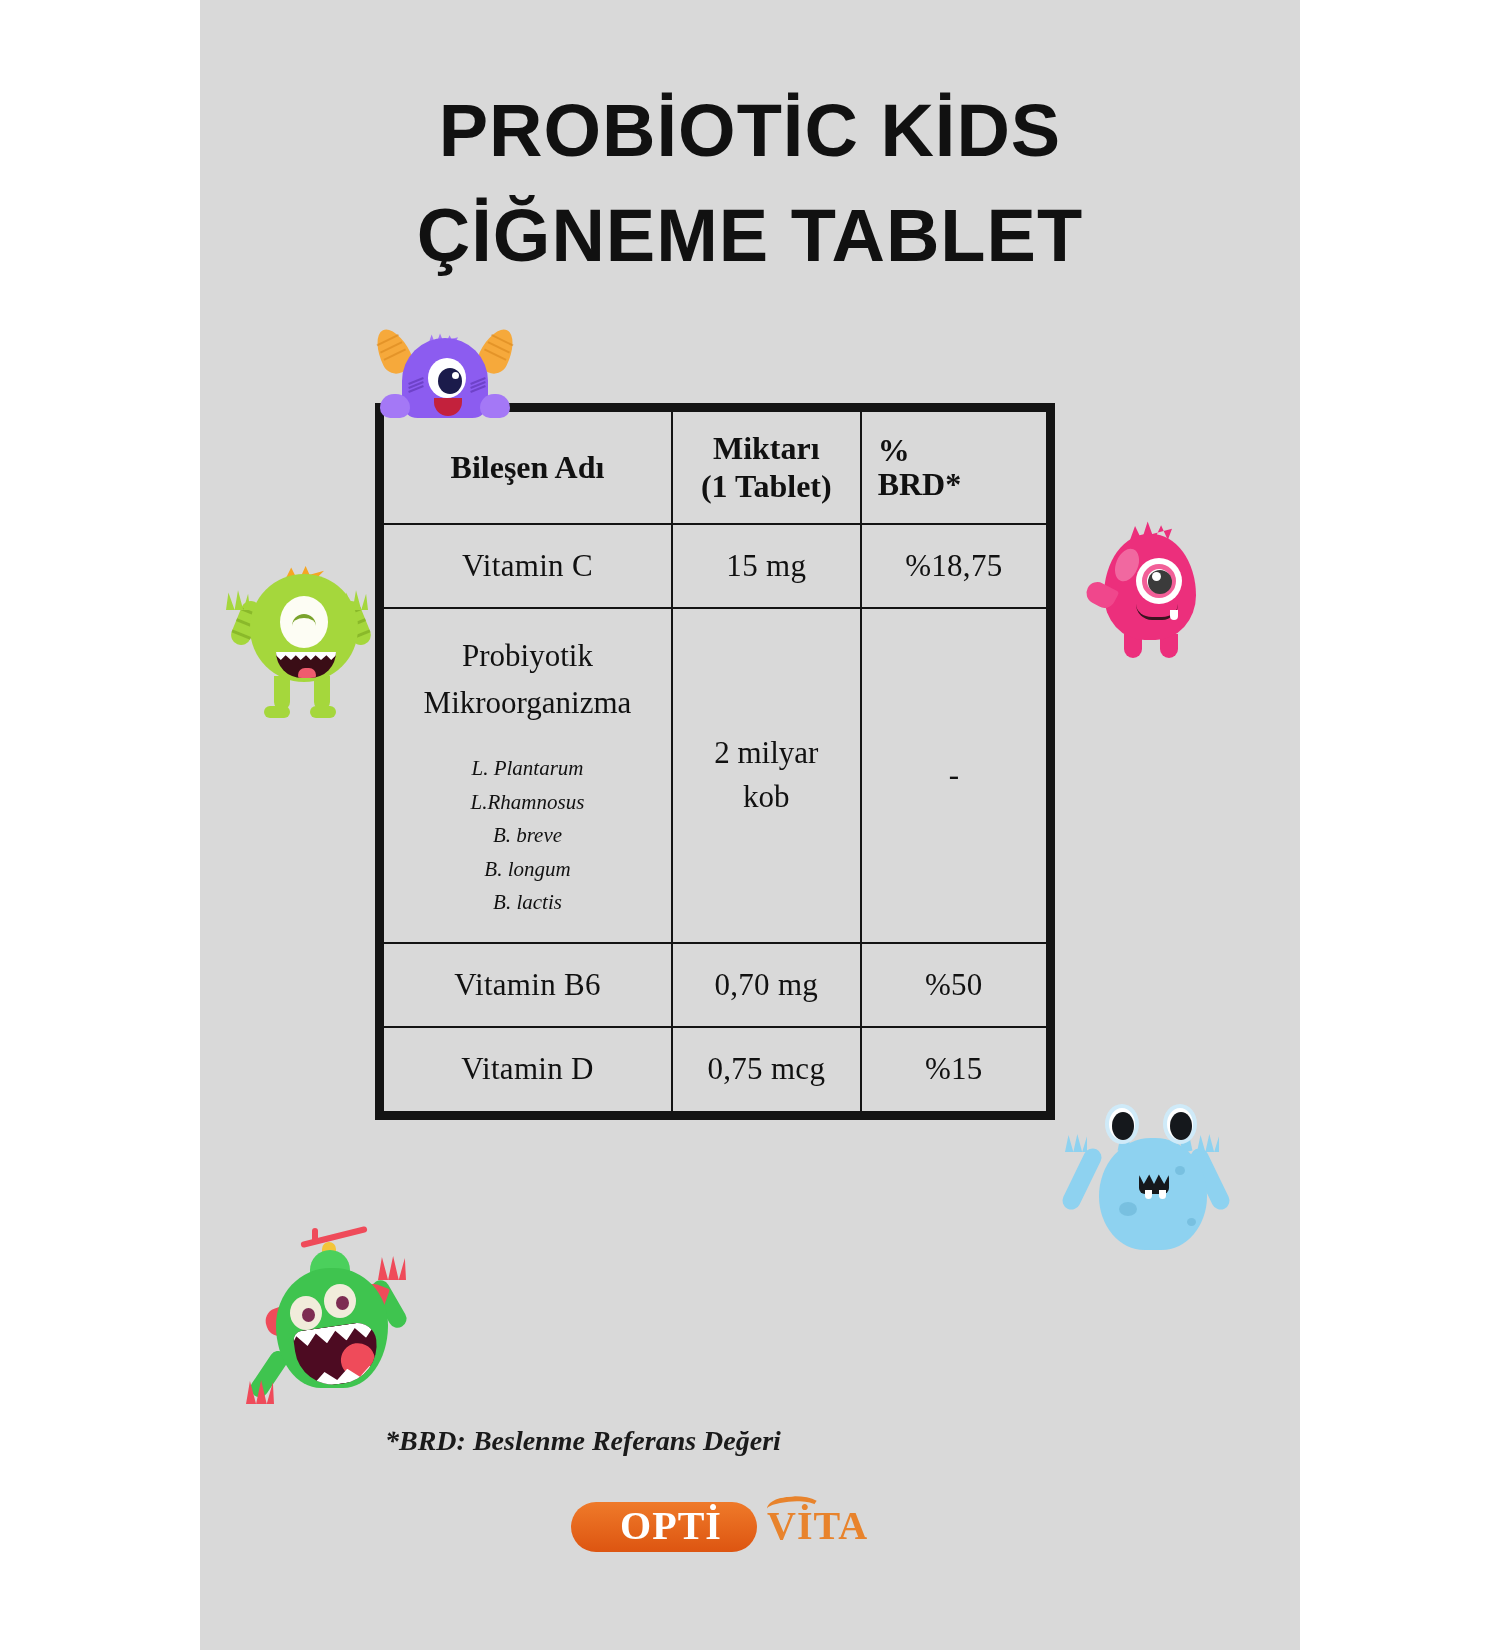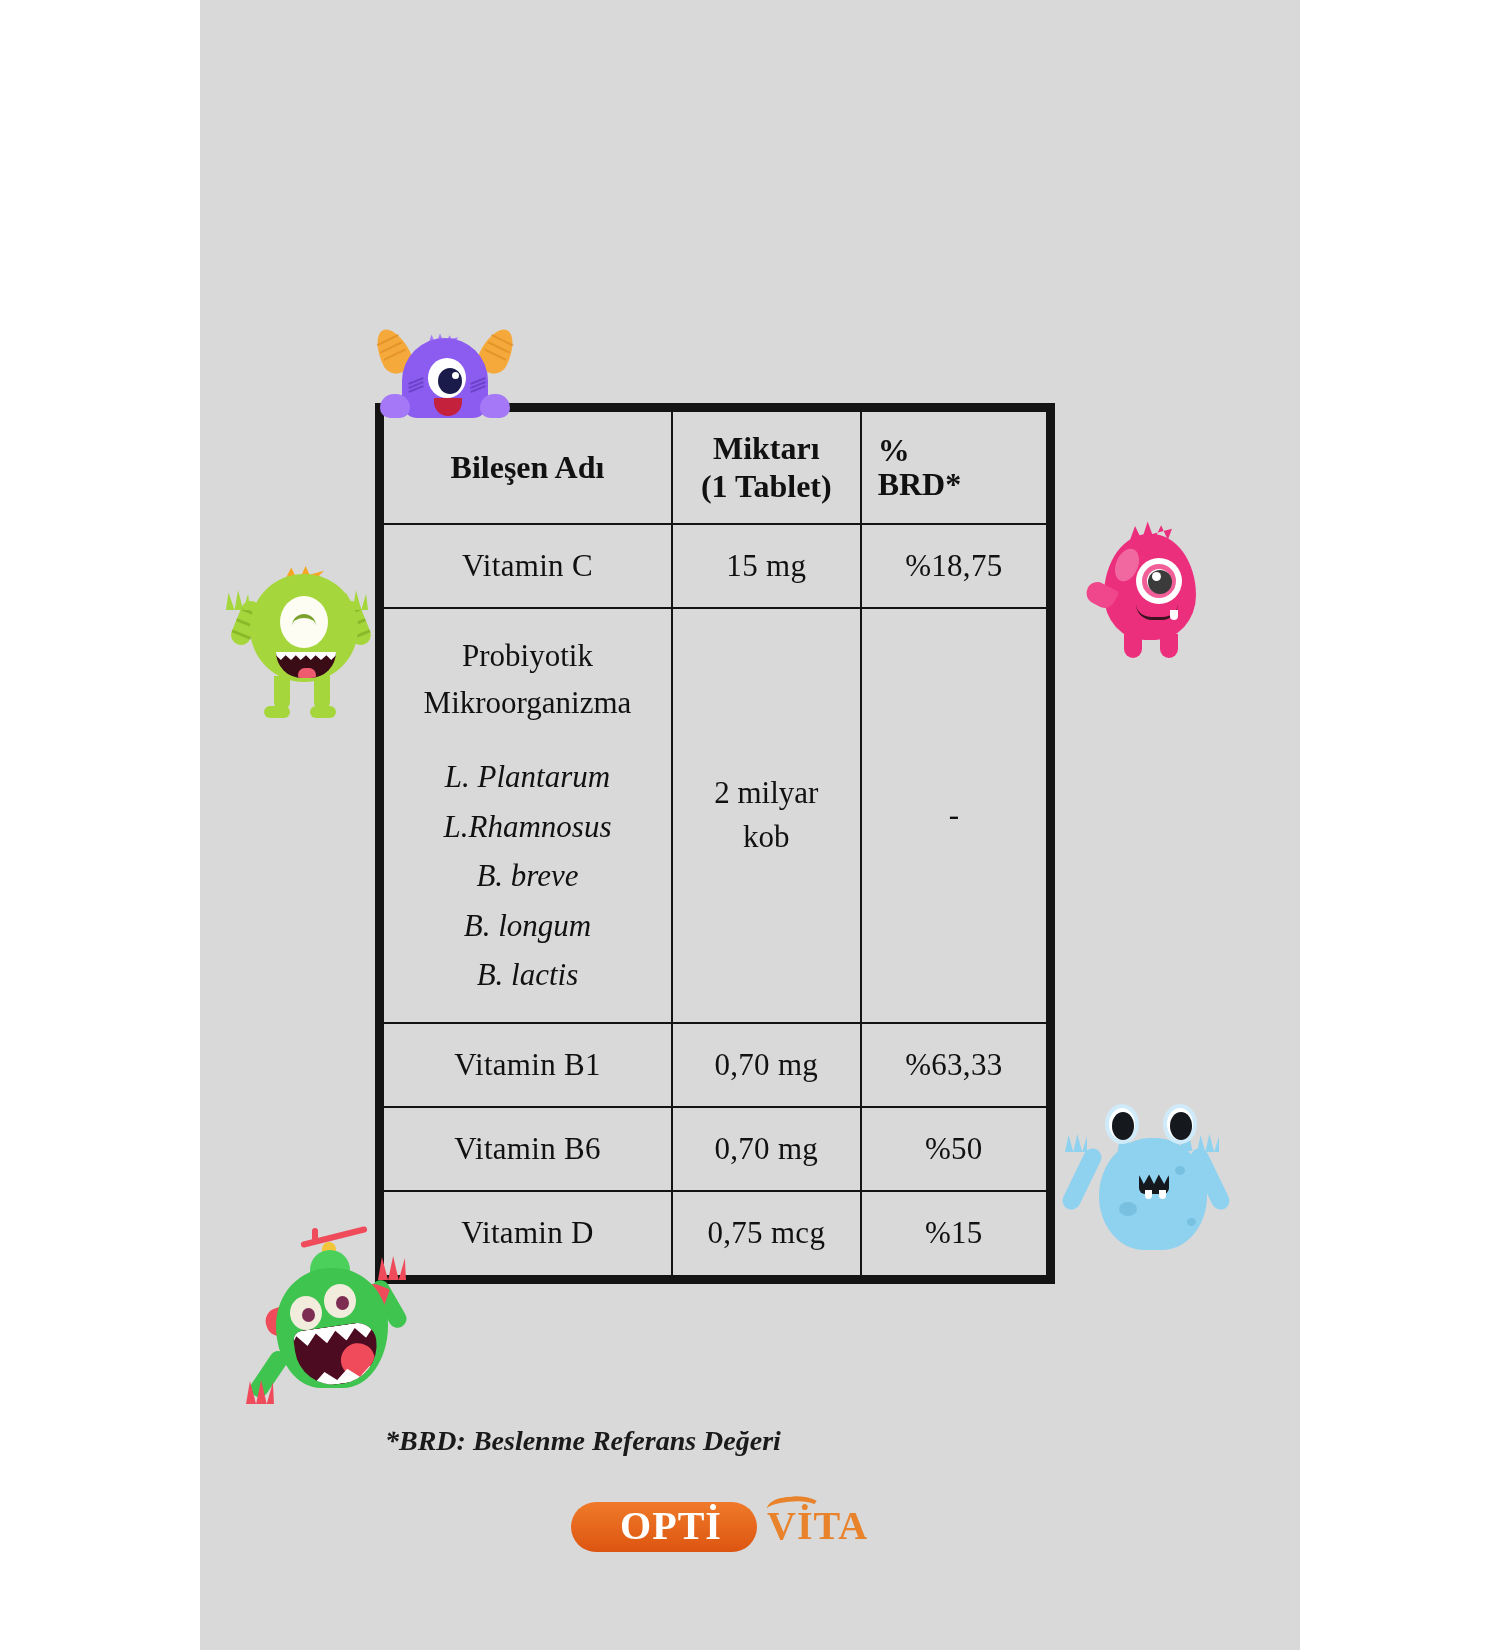--- a/index.html
+++ b/index.html
@@ -95,21 +95,21 @@
   .probio-cell {
     font-size: 31px;
     line-height: 1.5;
     padding: 24px 6px 22px;
   }
   .probio-title { display: block; }
   .probio-gap { display: block; height: 26px; }
   .probio-sp {
     display: block;
     font-style: italic;
-    font-size: 31px;
+    font-size: 21px;
     line-height: 1.6;
   }
   .amt-multiline { font-size: 31px; line-height: 1.45; }
   .dash { font-size: 31px; }
 
   
   #footnote {
     position: absolute;
     left: 185px;
     top: 1425px;
@@ -473,20 +473,24 @@
   }
   #m-green2 .claw.l { left: 8px; top: 158px; }
   #m-green2 .claw.r { left: 140px; top: 34px; }
 </style>
 </head>
 <body>
 
 <div id="page">
   <div id="panel">
 
+    <div id="title-block">
+      <span class="tline">PROBİOTİC KİDS</span>
+      <span class="tline">ÇİĞNEME TABLET</span>
+    </div>
 
     <div class="monster" id="m-purple">
       <div class="horn l">
           <i style="top:10px"></i>
           <i style="top:18px"></i>
           <i style="top:26px"></i>
         </div>
       <div class="horn r">
           <i style="top:10px"></i>
           <i style="top:18px"></i>
@@ -577,25 +581,20 @@
               <span class="probio-sp">B. longum</span>
               <span class="probio-sp">B. lactis</span>
             </td>
             <td class="amt-multiline">
               <span>2 milyar</span><br>
               <span>kob</span>
             </td>
             <td class="dash">-</td>
           </tr>
 
-          <tr>
-            <td class="body-cell">Vitamin B1</td>
-            <td class="body-cell">0,70 mg</td>
-            <td class="body-cell">%63,33</td>
-          </tr>
 
           <tr>
             <td class="body-cell">Vitamin B6</td>
             <td class="body-cell">0,70 mg</td>
             <td class="body-cell">%50</td>
           </tr>
 
 
           <tr>
             <td class="body-cell">Vitamin D</td>

